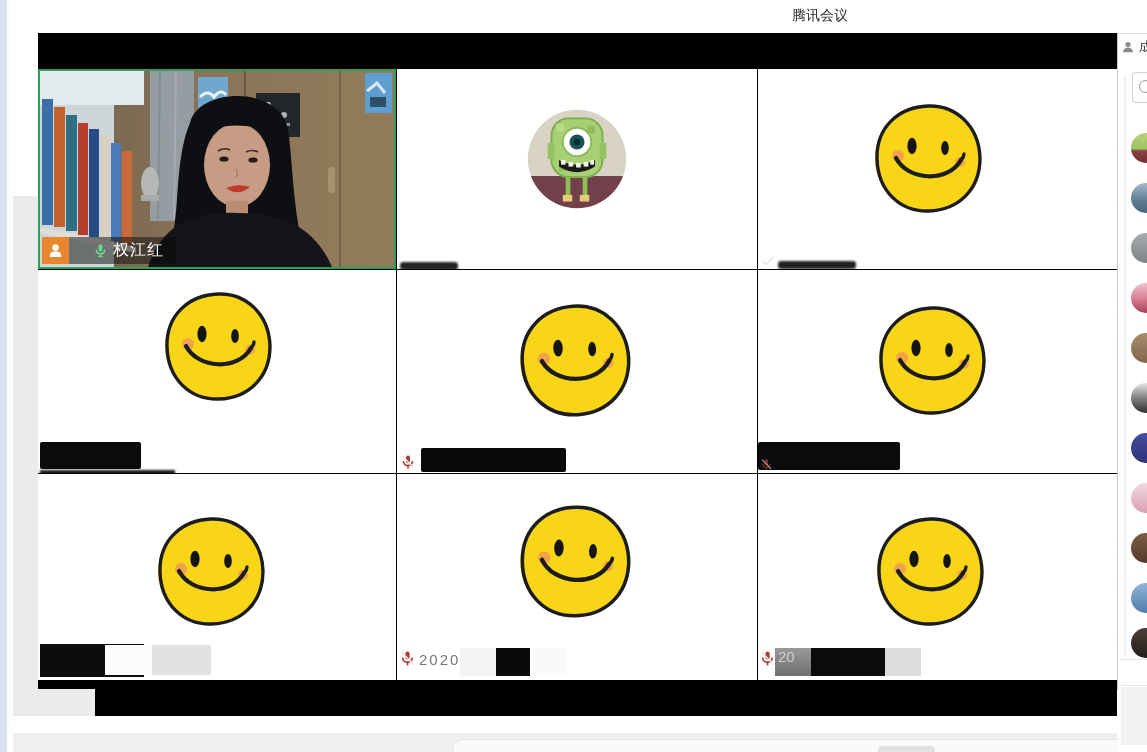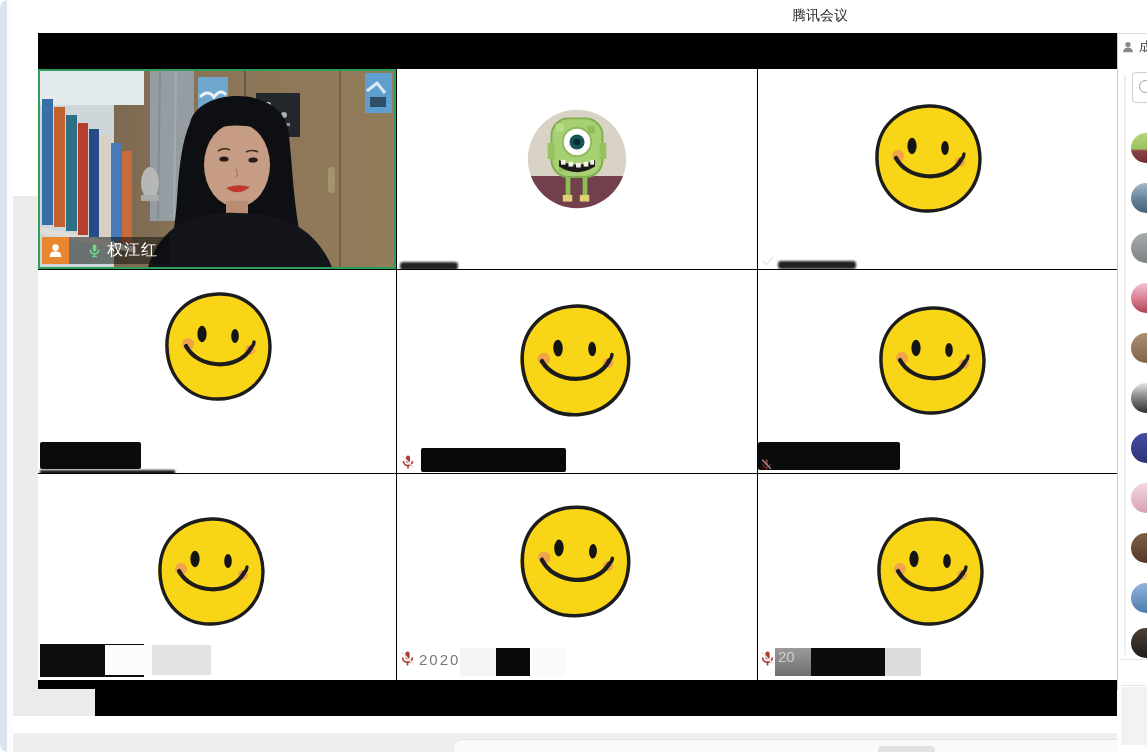--- a/index.html
+++ b/index.html
@@ -1,16 +1,16 @@
 <!DOCTYPE html>
 <html><head>
 <meta charset="utf-8">
 <style>
   html,body{margin:0;padding:0;background:#fff;font-family:"Liberation Sans","DejaVu Sans",sans-serif;}
-  #app{position:relative;width:1147px;height:752px;overflow:hidden;background:#fff;border-radius:8px;}
+  #app{position:relative;width:1147px;height:752px;overflow:hidden;background:#fff;}
 
   
   .strip-blue{position:absolute;left:0;top:0;width:7px;height:752px;background:#d7e4ef;}
   .strip-white{position:absolute;left:7px;top:0;width:6px;height:752px;background:#fdfdfd;}
   .left-gray{position:absolute;left:13px;top:196px;width:25px;height:556px;background:#ebebeb;}
 
   
   .titlebar{position:absolute;left:38px;top:0;width:1079px;height:33px;background:#fff;}
   .title-text{position:absolute;left:697px;top:7px;width:170px;text-align:center;font-size:14px;color:#2b2b2b;}
 
@@ -26,21 +26,21 @@
   .t7{left:0;top:441px;width:358px;height:206px;}
   .t8{left:359px;top:441px;width:360px;height:206px;}
   .t9{left:720px;top:441px;width:359px;height:206px;}
 
   .scene{position:absolute;left:0;top:0;width:100%;height:100%;}
   .av{position:absolute;}
 
   
   .namebar{position:absolute;left:2px;bottom:3px;display:flex;align-items:stretch;height:27px;}
   .host-badge{width:27px;height:27px;background:#e8872e;display:flex;align-items:center;justify-content:center;flex:0 0 auto;}
-  .namebox{display:flex;align-items:center;gap:5px;background:rgba(10,10,10,0.5);padding:0 12px 0 18px;}
+  .namebox{display:flex;align-items:center;gap:5px;background:rgba(10,10,10,0.5);padding:0 12px 0 24px;}
   .namebox span{color:#fff;font-size:16px;letter-spacing:1px;white-space:nowrap;}
 
   
   .red-box{position:absolute;}
   .blur1{filter:blur(1px);}
   .faint-id{position:absolute;color:#777;font-size:15px;letter-spacing:2px;filter:blur(0.6px);}
 
   
   .stage-notch{position:absolute;left:38px;top:689px;width:57px;height:27px;background:#ebebeb;}
   .band-white{position:absolute;left:13px;top:716px;width:1134px;height:17px;background:#fff;}

